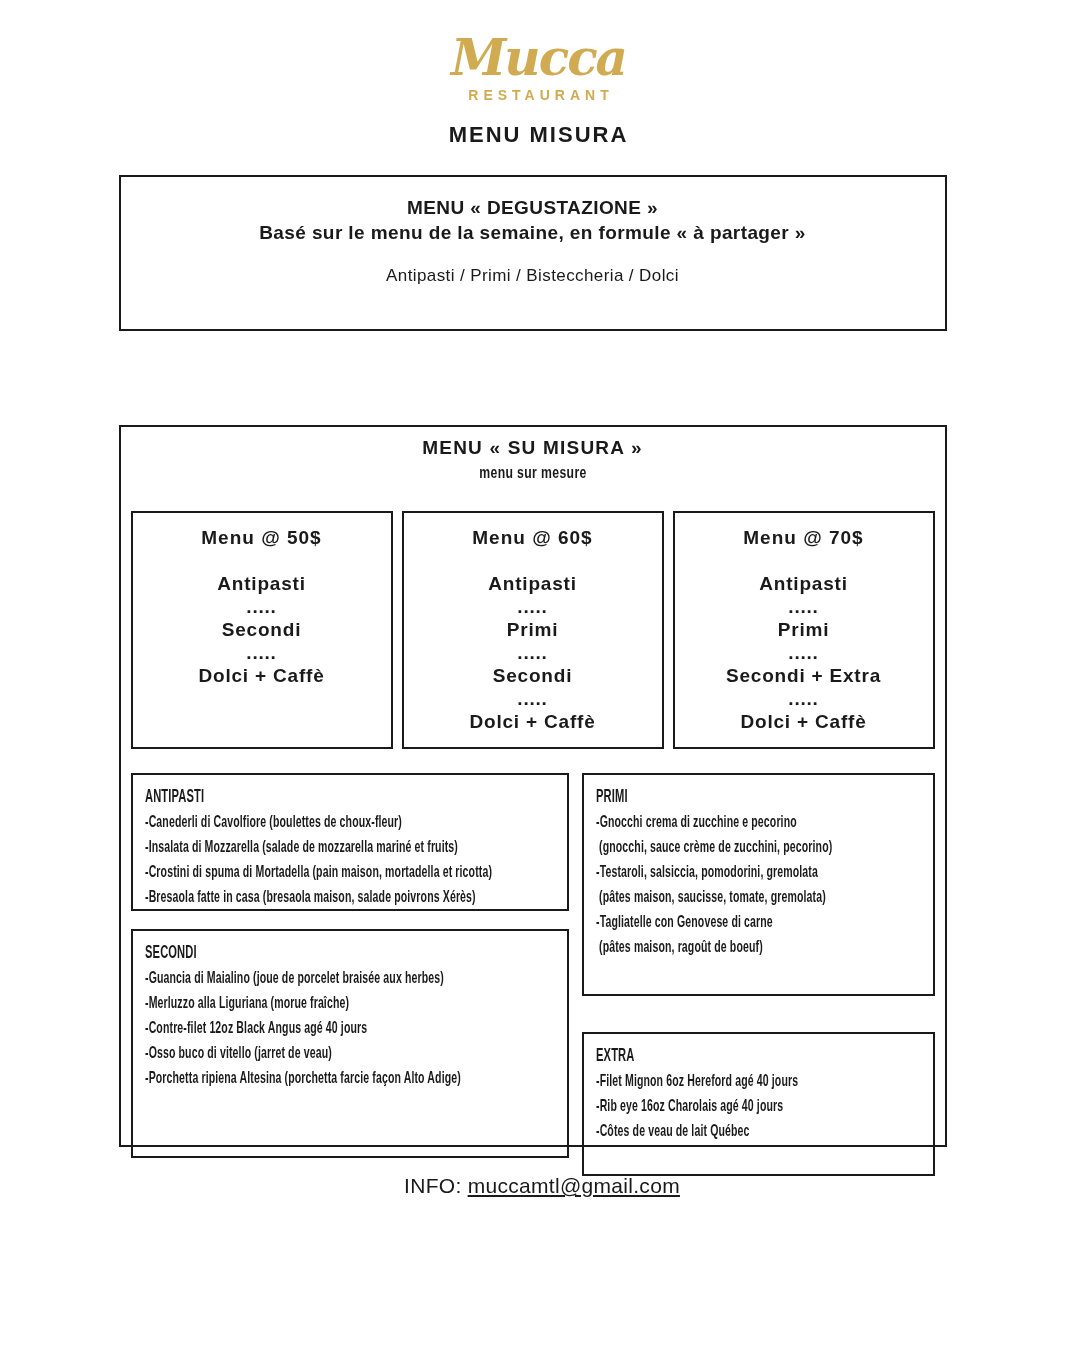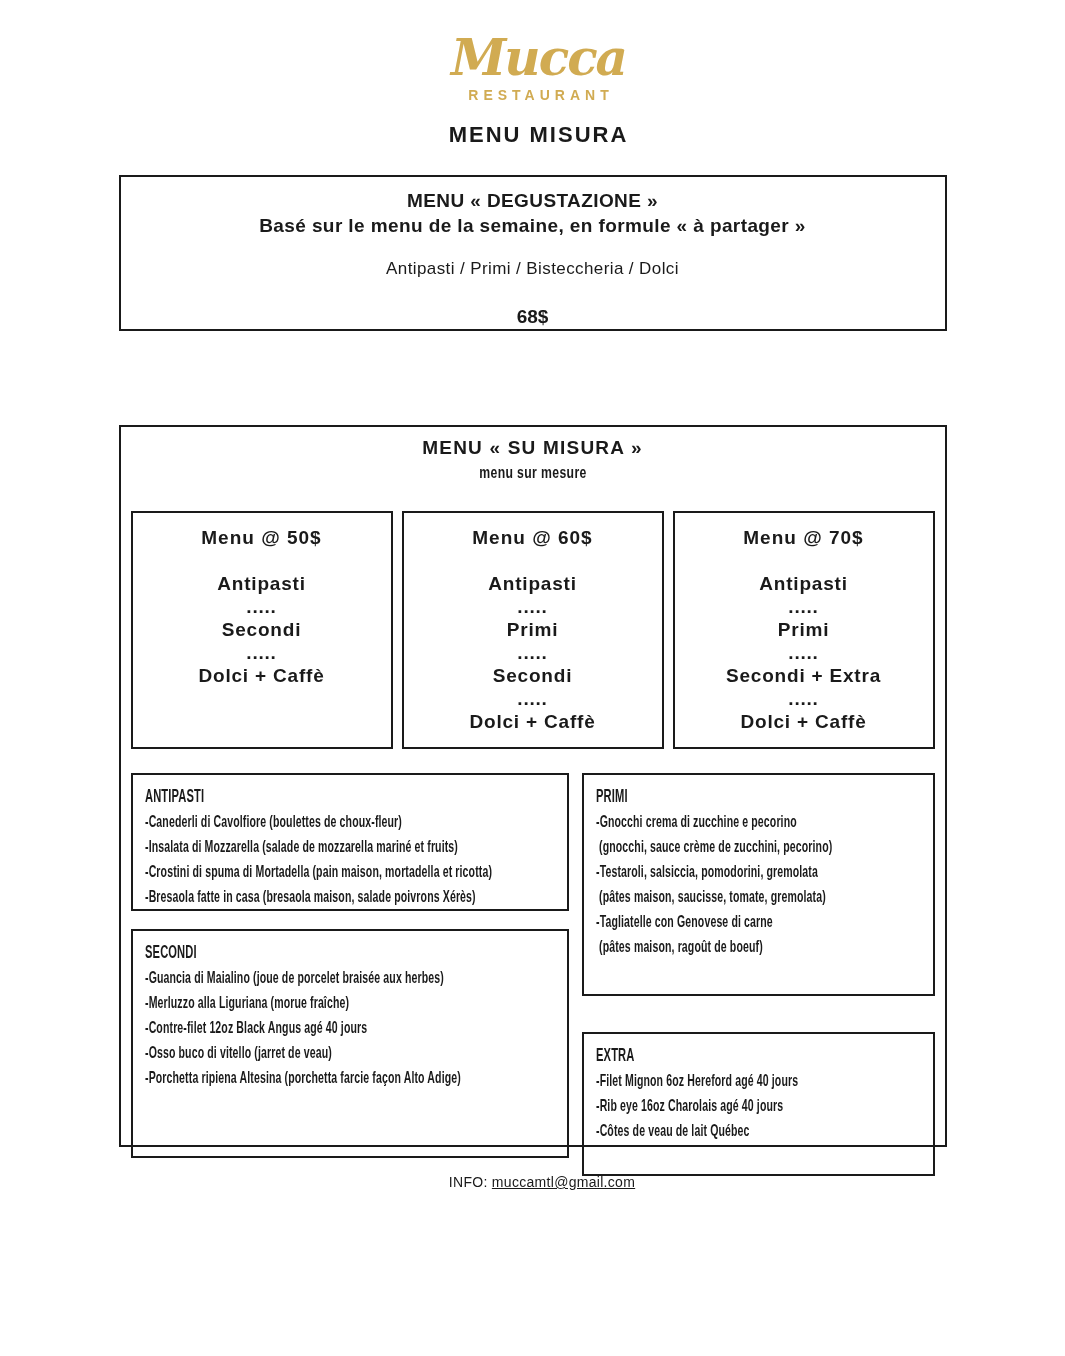--- a/index.html
+++ b/index.html
@@ -36,21 +36,21 @@
     font-weight: bold;
     letter-spacing: 2px;
   }
 
   .box {
     width: 828px;
     margin: 0 auto;
     border: 2px solid #1a1a1a;
     text-align: center;
   }
-  .degustazione { margin-top: 27px; height: 156px; padding-top: 11px; }
+  .degustazione { margin-top: 27px; height: 156px; padding-top: 18px; }
   .deg-title, .deg-subtitle {
     font-size: 19px; font-weight: bold; letter-spacing: 0.4px; line-height: 25px;
   }
   .deg-courses { margin-top: 18px; font-size: 17px; font-weight: normal; letter-spacing: 0.4px; line-height: 25px; }
   .deg-price  { margin-top: 23px; font-size: 19px; font-weight: bold; line-height: 25px; }
 
   .su-misura { margin-top: 94px; height: 722px; padding: 7px 10px 0 10px; }
   .sm-title { font-size: 19px; font-weight: bold; letter-spacing: 1.2px; line-height: 27px; }
   .sm-subtitle {
     font-size: 17px; font-weight: bold; line-height: 23px;
@@ -81,41 +81,40 @@
   .dish-box-primi     { height: 223px; }
   .dish-box-extra     { height: 144px; margin-top: 36px; }
   .dish-content {
     transform: scaleX(0.62);
     transform-origin: 0 0;
     width: 161%;
   }
   .dish-title { font-size: 18px; font-weight: bold; line-height: 26px; letter-spacing: 0.2px; }
   .dish-line  { font-size: 17px; font-weight: bold; line-height: 25px; white-space: pre; letter-spacing: 0.2px; }
 
-  .footer { margin-top: 27px; text-align: center; font-size: 14px; letter-spacing: 0.3px; padding-left: 19px; }
+  .footer { margin-top: 27px; text-align: center; font-size: 21px; letter-spacing: 0.3px; padding-left: 19px; }
   .footer a { color: inherit; text-decoration: underline; }
 </style>
 </head>
 <body>
 
 <div class="page">
 
   <header>
     <div class="logo">
       <div class="logo-script" style="color: rgb(209, 171, 82);">Mucca</div>
       <div class="logo-sub" style="color: rgb(209, 171, 82);">RESTAURANT</div>
     </div>
     <h1 class="page-title">MENU MISURA</h1>
   </header>
 
   <section class="box degustazione">
     <div class="deg-title">MENU « DEGUSTAZIONE »</div>
     <div class="deg-subtitle">Basé sur le menu de la semaine, en formule « à partager »</div>
     <div class="deg-courses">Antipasti / Primi / Bisteccheria / Dolci</div>
-    <div class="deg-price">68$</div>
   </section>
 
   <section class="box su-misura">
     <div class="sm-title">MENU « SU MISURA »</div>
     <div class="sm-subtitle">menu sur mesure</div>
 
     <div class="menu-row">
       <div class="menu-card">
         <div class="menu-card-title">Menu @ 50$</div>
         <div class="menu-card-items">

